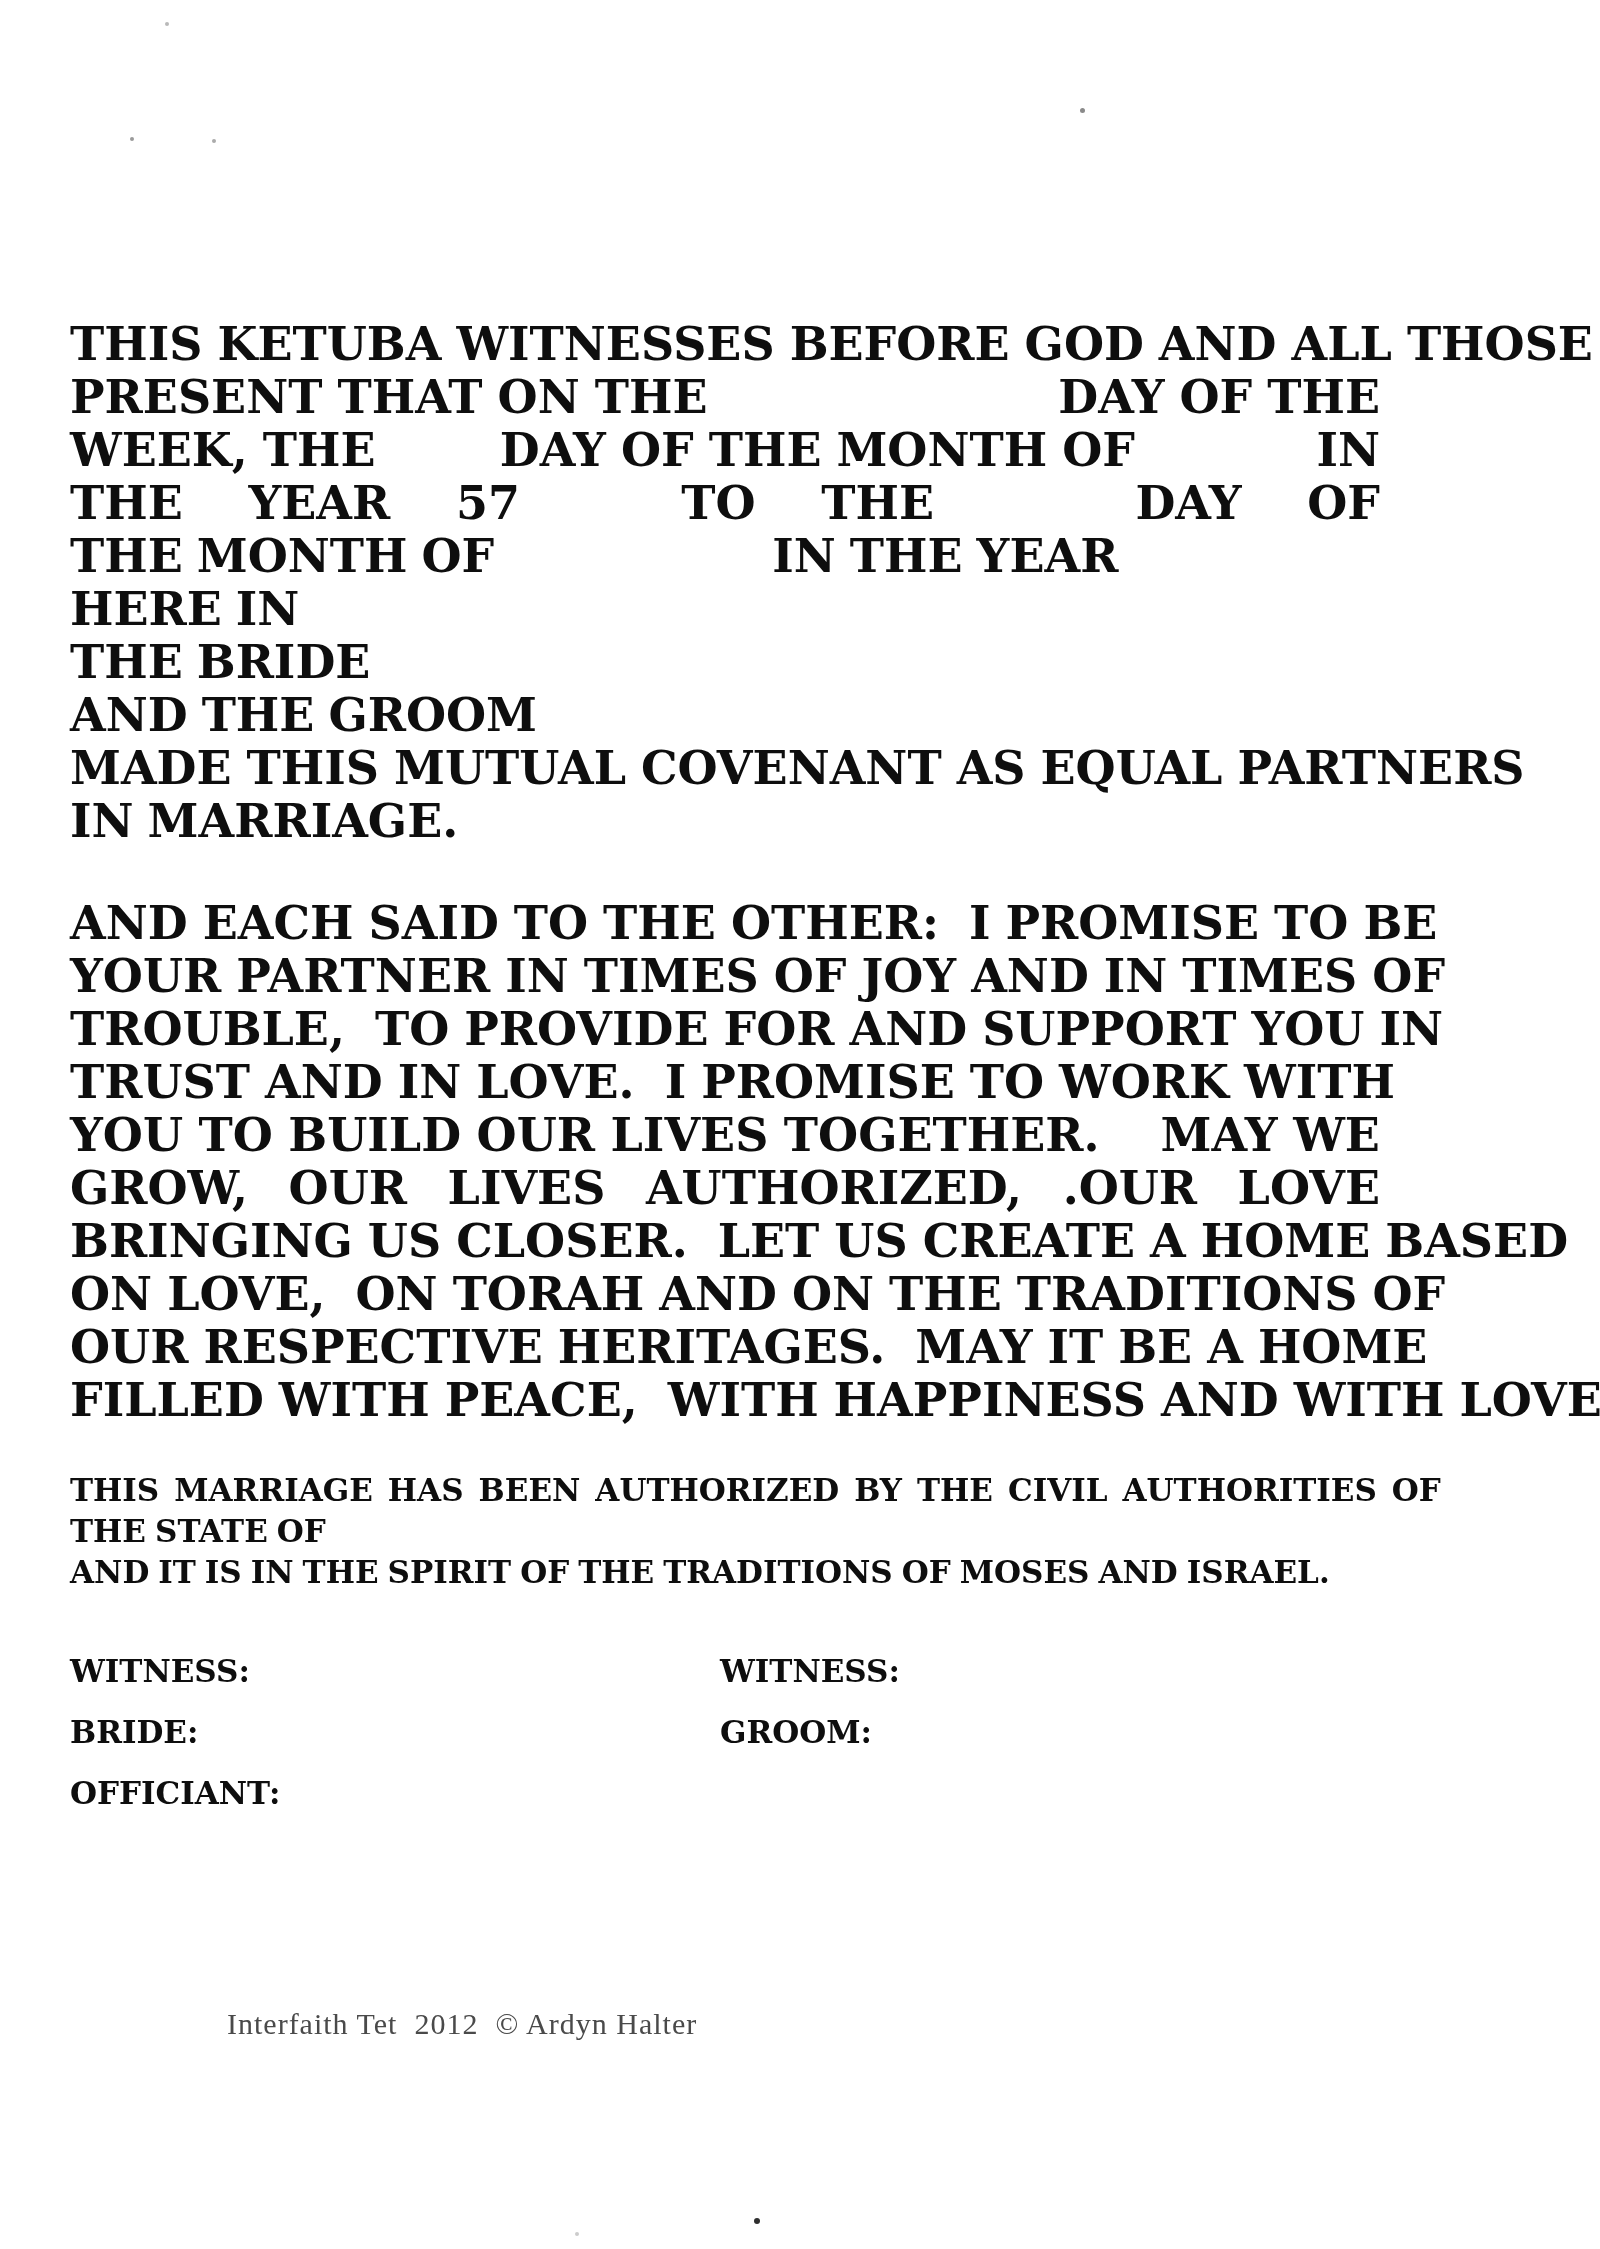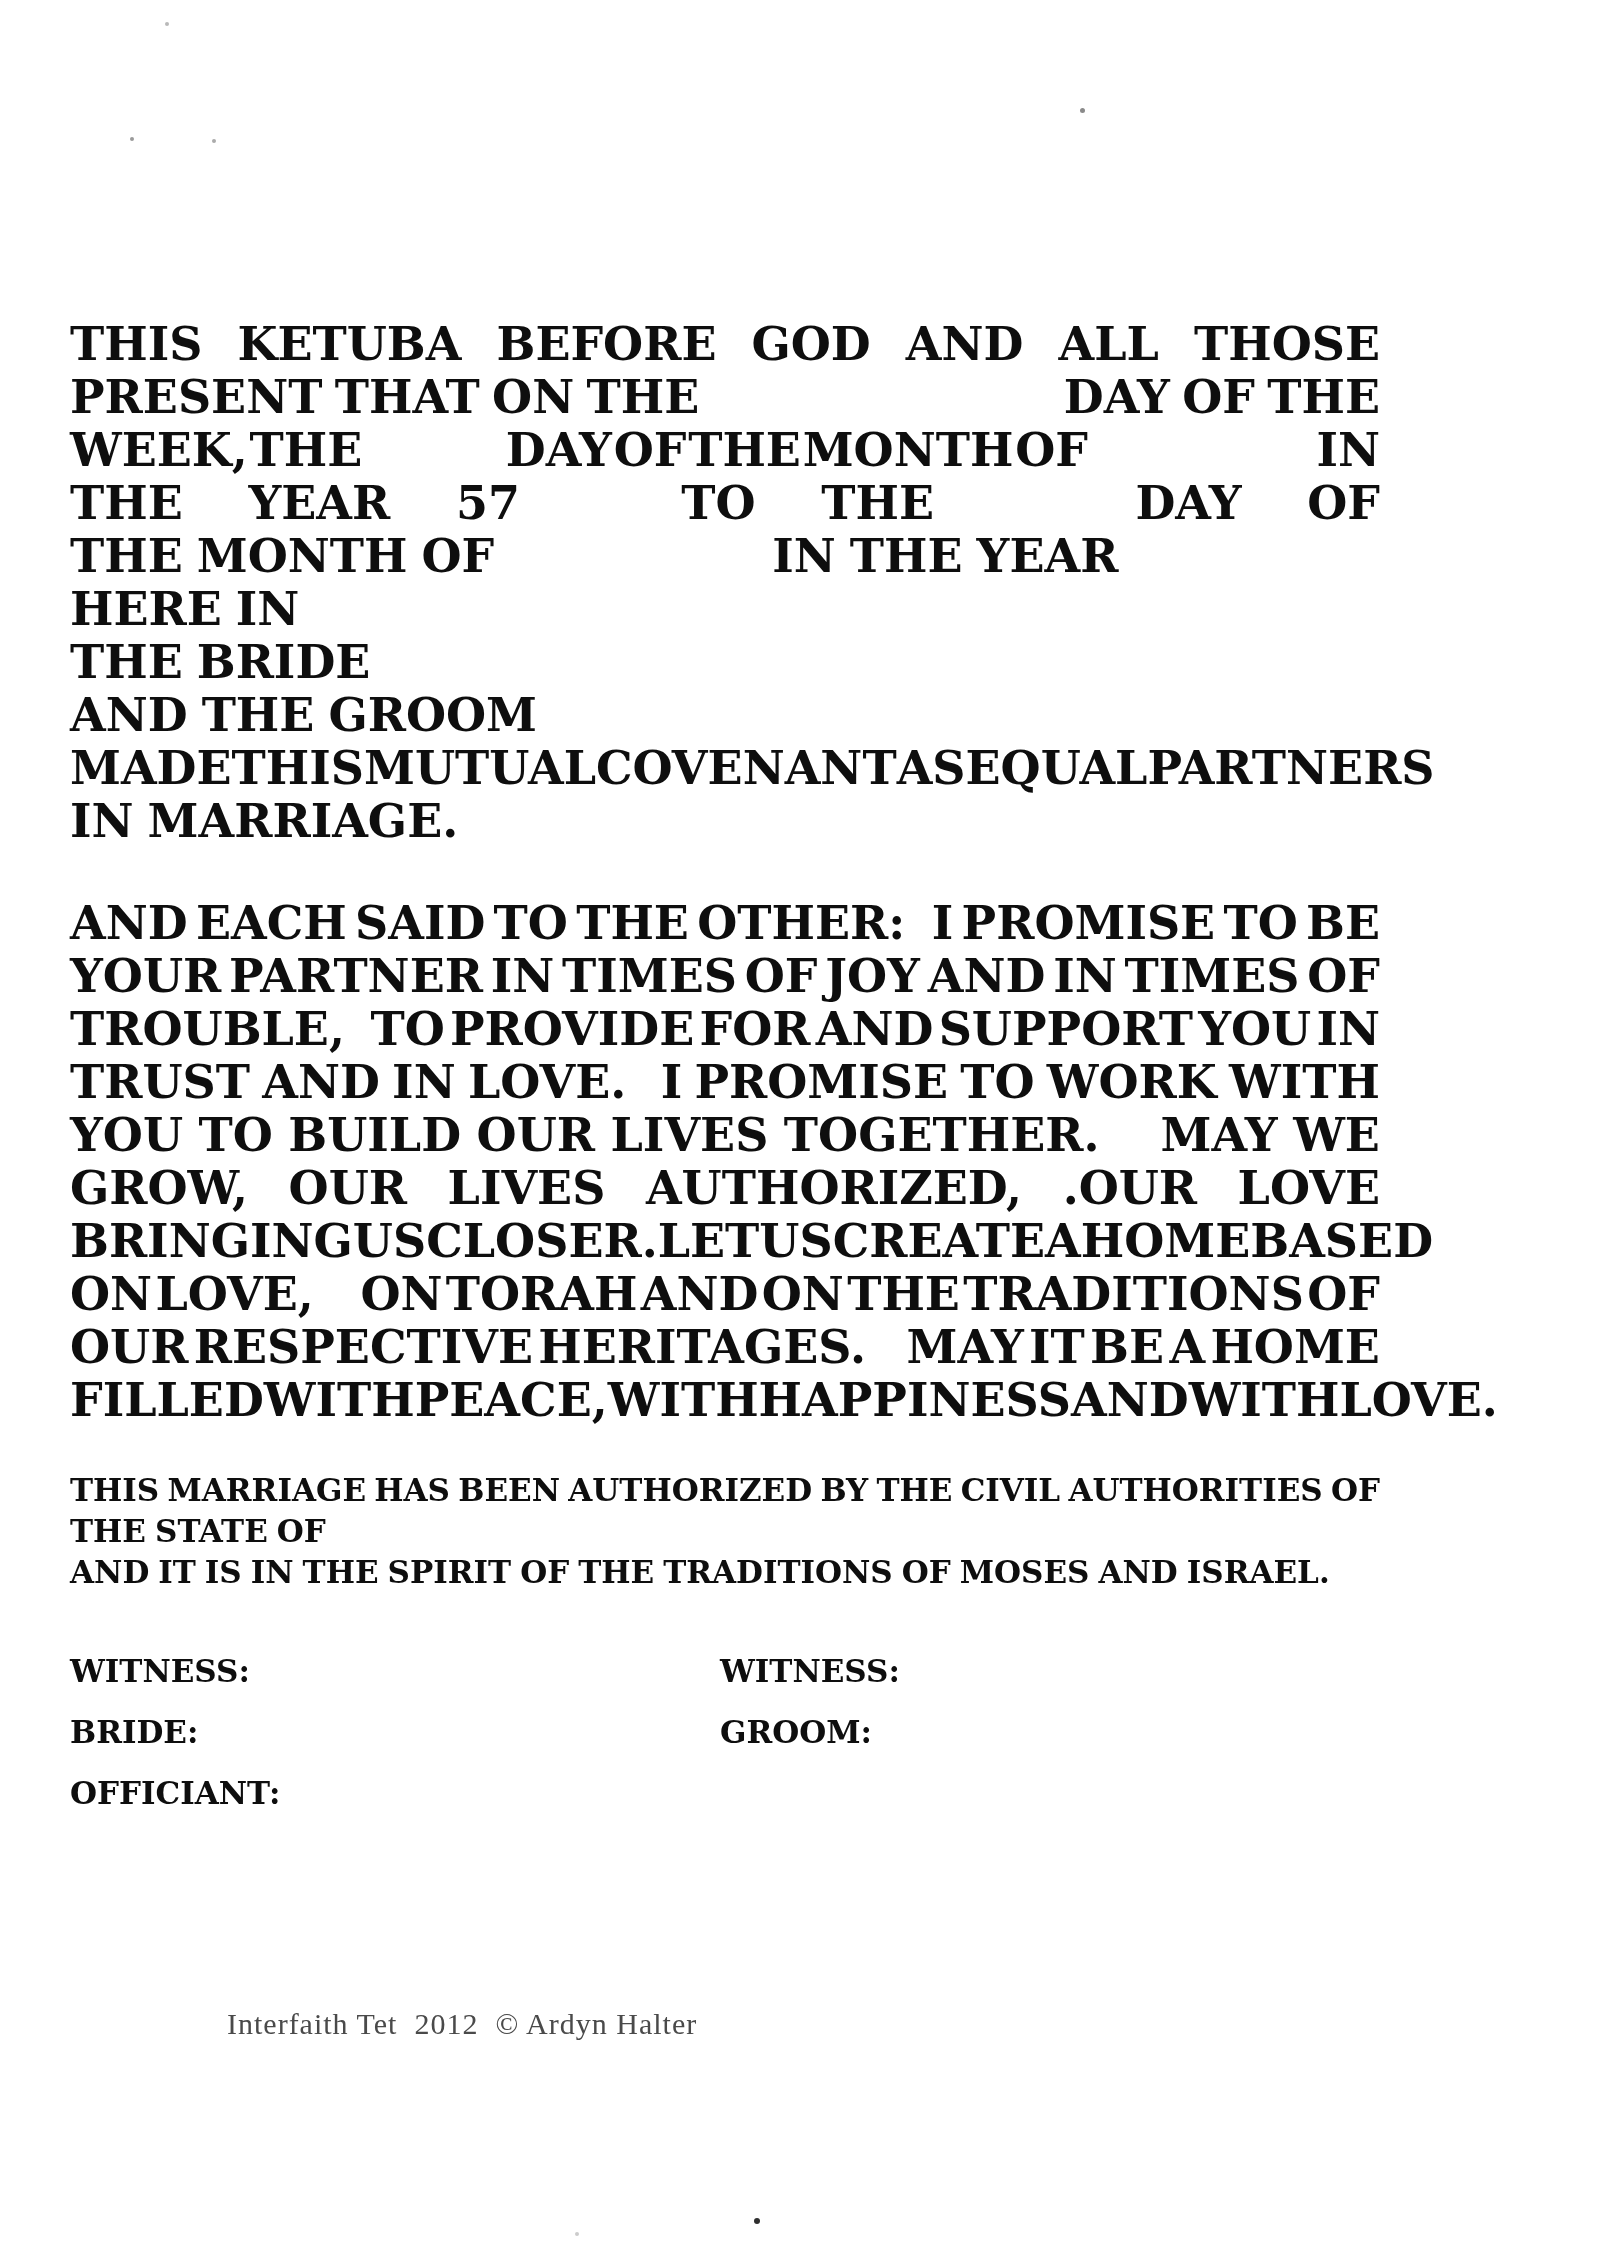--- a/index.html
+++ b/index.html
@@ -21,21 +21,21 @@
   .para { font-weight: 700; }
   .para.large { font-size: 46px; }
   .para.small { font-size: 31px; }
   .para .line {
     display: flex;
     align-items: baseline;
     white-space: nowrap;
   }
   .para.large .line { height: 53px; line-height: 53px; }
   .para.small .line { height: 41px; line-height: 41px; }
-  .line.just { justify-content: space-between; }
+  .line.just { justify-content: space-between; gap: 15px; }
   .line.left { justify-content: flex-start; }
   .para.large .line.left { column-gap: 14px; }
   .para.small .line.left { column-gap: 9px; }
   .word { display: inline-block; }
   .blank { display: inline-block; height: 2px; }
   #para-1 { margin-top: 0; }
   #para-2 { margin-top: 49px; }
   #para-3 { margin-top: 43px; }
   .signatures {
     margin-top: 58px;
@@ -68,20 +68,21 @@
 </head>
 <body>
 
 <div class="page">
 
   <div class="doc">
     <section class="para large" id="para-1">
         <div class="line just">
           <span class="word">THIS</span>
           <span class="word">KETUBA</span>
+          <span class="word">WITNESSES</span>
           <span class="word">BEFORE</span>
           <span class="word">GOD</span>
           <span class="word">AND</span>
           <span class="word">ALL</span>
           <span class="word">THOSE</span>
         </div>
         <div class="line just">
           <span class="word">PRESENT</span>
           <span class="word">THAT</span>
           <span class="word">ON</span>

